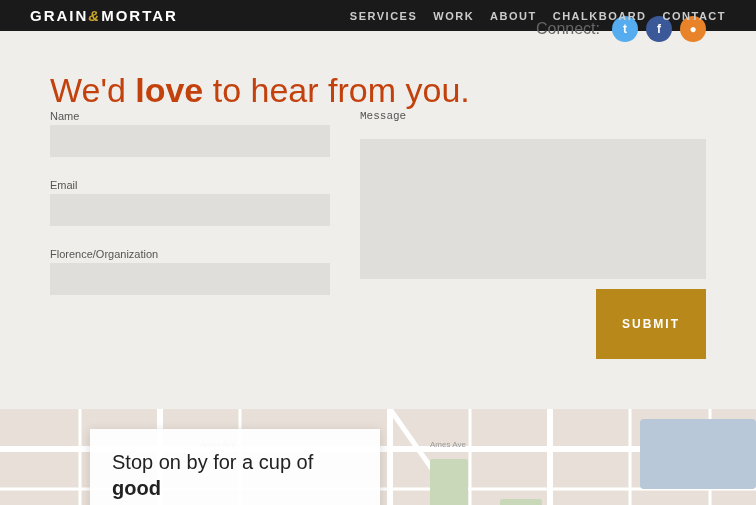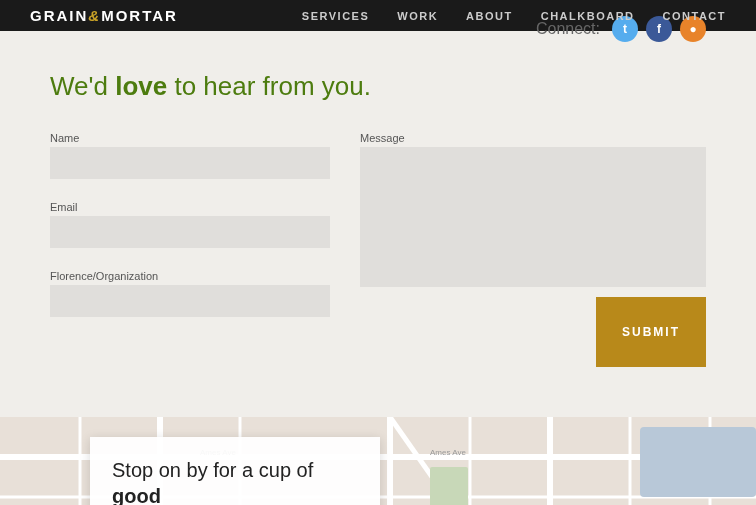--- a/index.html
+++ b/index.html
@@ -17,42 +17,41 @@
     .nav-logo {
       color: #fff;
       font-weight: bold;
       font-size: 15px;
       letter-spacing: 2px;
       text-transform: uppercase;
     }
     .nav-logo .ampersand { color: #c9a227; font-style: italic; }
     .nav-links {
       display: flex;
-      gap: 28px;
+      gap: 16px;
     }
     .nav-links a {
       color: #ccc;
       text-decoration: none;
       font-size: 11px;
       font-weight: bold;
       letter-spacing: 1.5px;
       text-transform: uppercase;
     }
 
     
     .contact-section {
       background: #f0eeea;
       padding: 40px 50px 50px 50px;
       min-height: 280px;
     }
     .contact-headline {
-      font-size: 26px;
-      color: #4d7c0f;
+      font-size: 34px;
+      color: #c2410c;
       font-weight: normal;
-      margin-bottom: 30px;
     }
     .contact-headline strong { font-weight: bold; }
 
     .connect-area {
       float: right;
       margin-top: -55px;
       display: flex;
       align-items: center;
       gap: 8px;
     }
@@ -106,21 +105,21 @@
       flex: 1;
       min-height: 140px;
       background: #e0dedb;
       border: none;
       outline: none;
       padding: 8px;
       font-size: 13px;
       color: #333;
       resize: none;
     }
-    .message-label { font-size: 11px; color: #555; margin-bottom: 3px; }
+    .message-label { font-size: 11px; color: #555; margin-bottom: 17px; font-family: Liberation Mono, monospace; }
 
     .submit-row {
       display: flex;
       justify-content: flex-end;
       margin-top: 10px;
     }
     .submit-btn {
       background: #b8891a;
       color: #fff;
       border: none;

